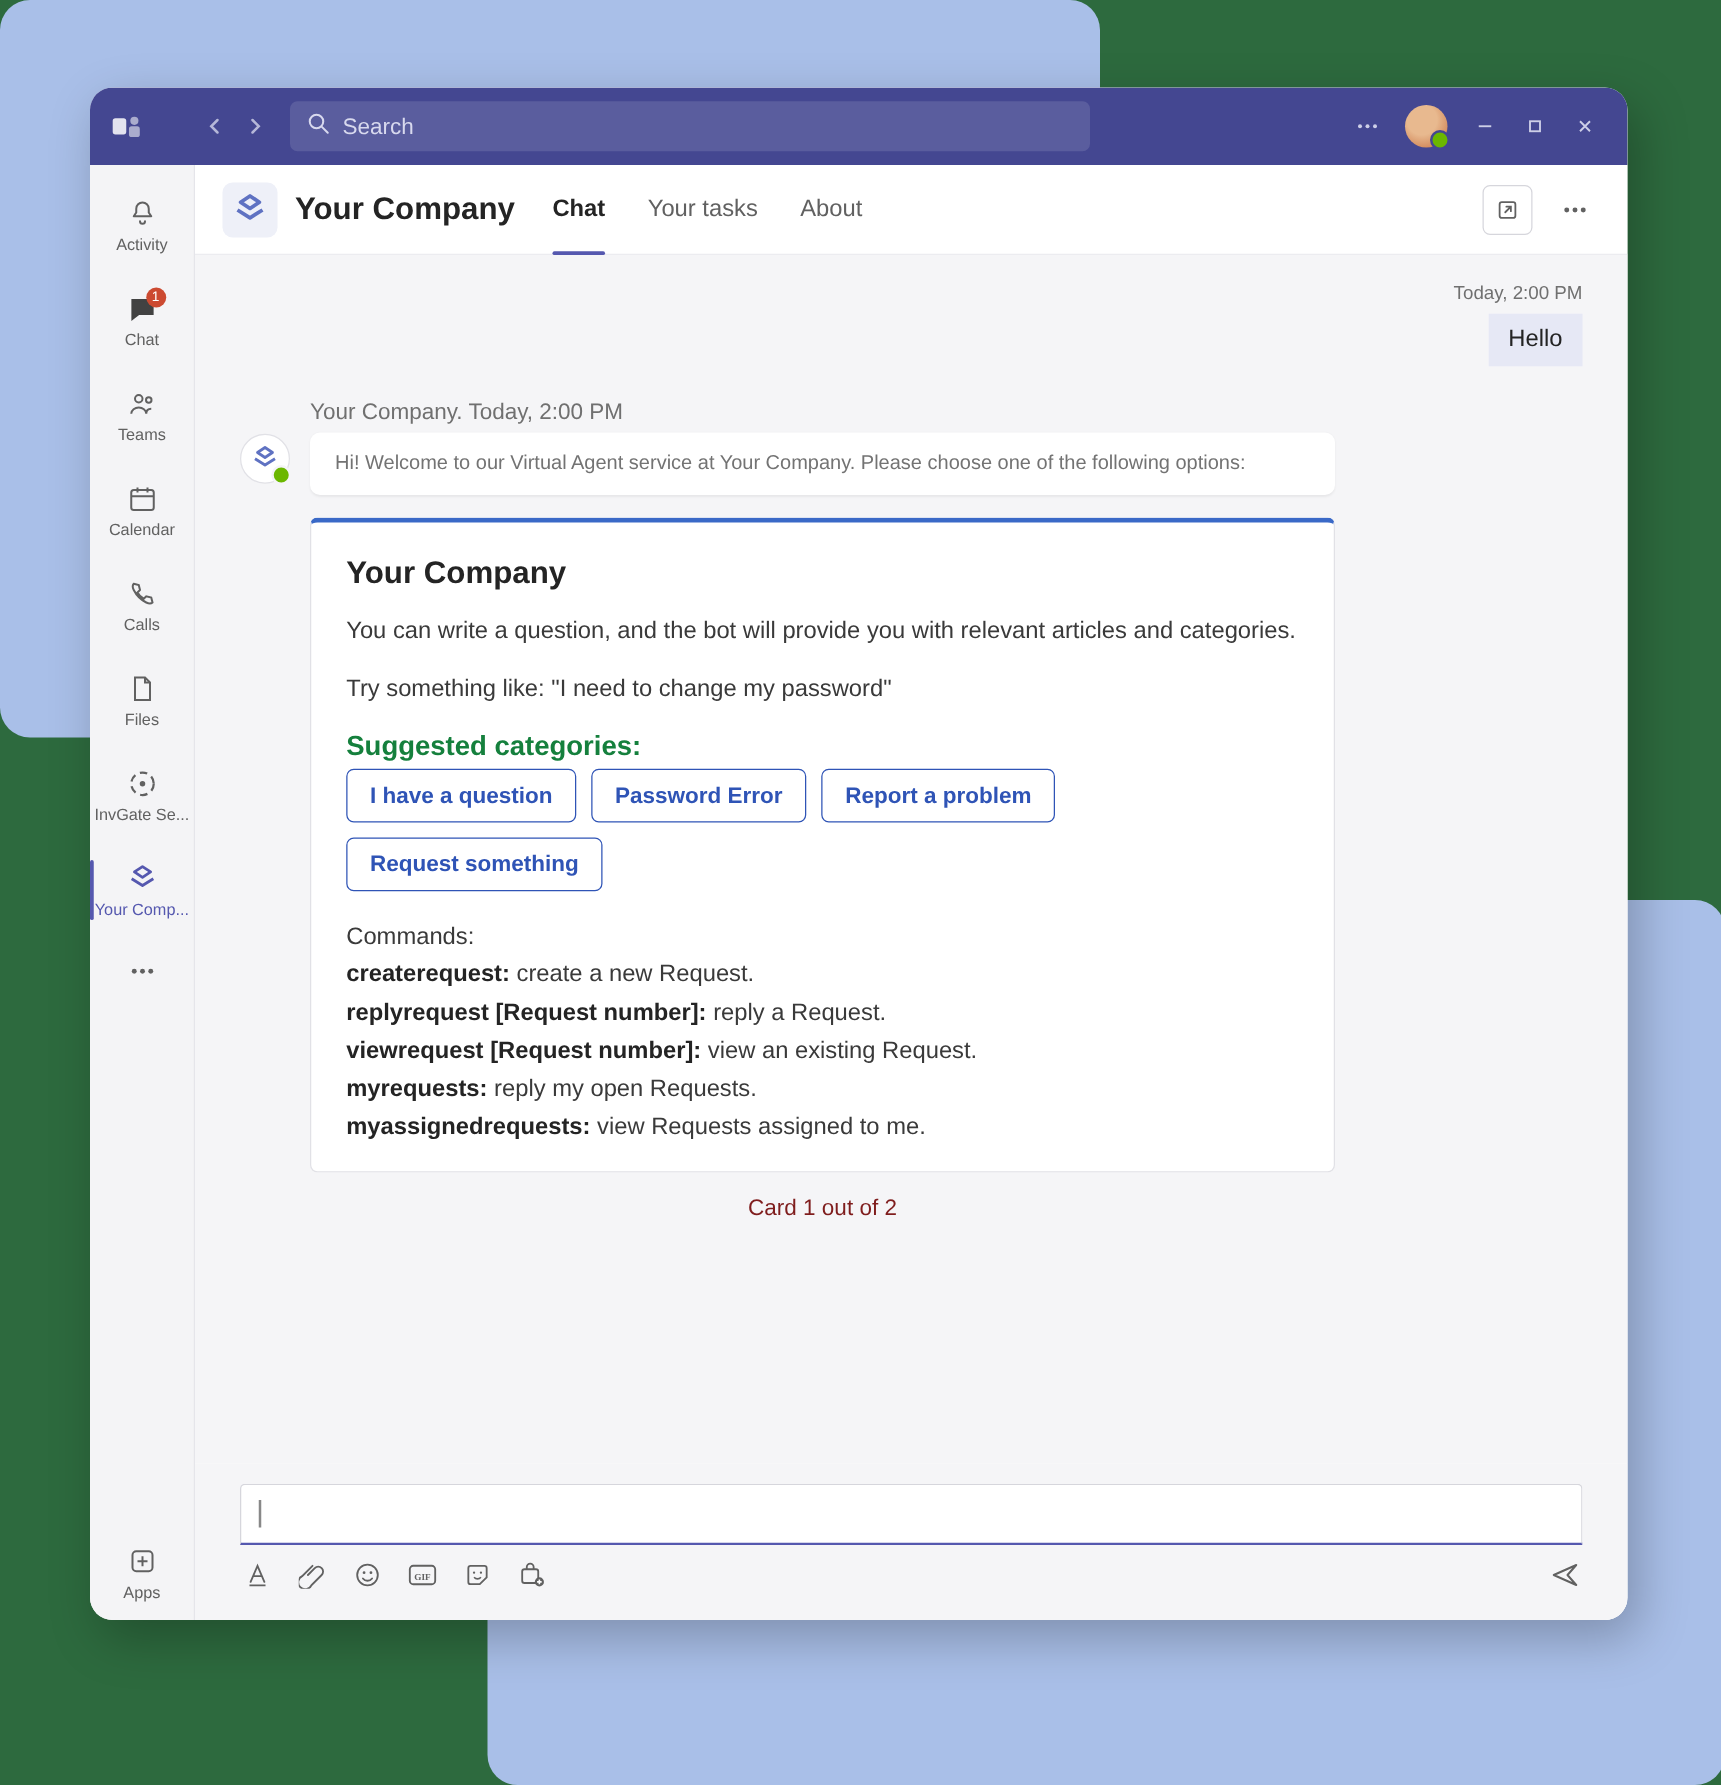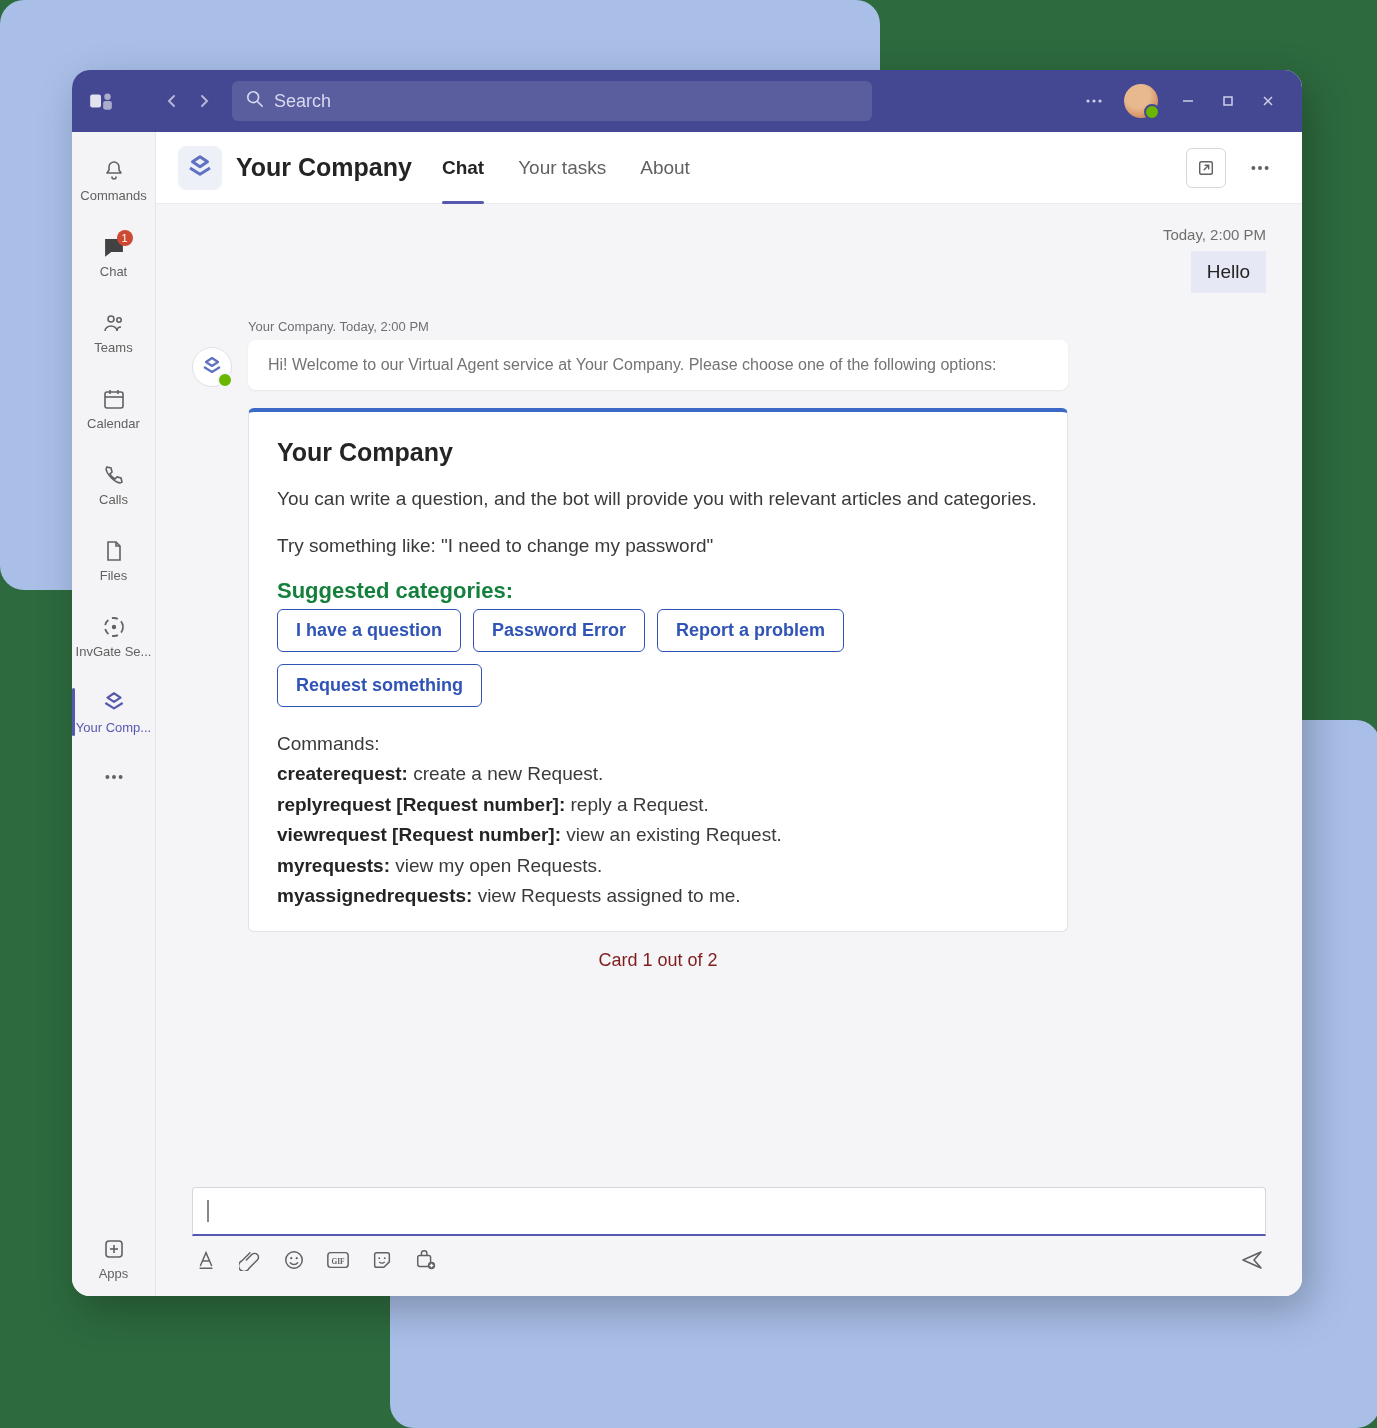--- a/index.html
+++ b/index.html
@@ -115,21 +115,21 @@
     padding: 10px 16px; border-radius:0;
   }
   .clear { clear:both; }
   .bot-row { display:flex; gap:16px; margin-top: 26px; }
   .bot-avatar {
     width:40px; height:40px; border-radius:50%; background:#fff; border:1px solid #e1e1e6;
     display:flex; align-items:center; justify-content:center; position:relative; flex-shrink:0; margin-top: 28px;
   }
   .bot-avatar::after { content:""; position:absolute; right:-2px; bottom:-2px; width:12px; height:12px; background:#6bb700; border:2px solid #f5f5f7; border-radius:50%; }
   .bot-col { flex:1; max-width: 820px; }
-  .bot-meta { font-size:13px; color:#707070; margin-bottom:6px; }
+  .bot-meta { font-size:18px; color:#707070; margin-bottom:6px; }
   .bot-bubble {
     background:#fff; border-radius:8px; padding: 16px 20px; font-size:16px; color:#737373;
     box-shadow: 0 1px 2px rgba(0,0,0,.06);
   }
   .card-wrap { margin-left: 56px; margin-top: 18px; max-width: 820px; }
   .card {
     background:#fff; border:1px solid #e1e1e6; border-radius:6px; border-top: 4px solid #3a69c7;
     padding: 26px 28px 20px;
   }
   .card h2 { font-size:25px; font-weight:700; margin-bottom:18px; color:#242424; }
@@ -218,21 +218,21 @@
 
   <div class="app-body">
 
     <div class="rail">
       <div class="rail-item">
         <span class="rail-icon">
           <svg width="24" height="24" viewBox="0 0 24 24">
               <path d="M12 3a5 5 0 0 0-5 5v3l-2 3h14l-2-3V8a5 5 0 0 0-5-5zM10 18a2 2 0 0 0 4 0" stroke="#616161" stroke-width="1.6" fill="none" stroke-linecap="round" stroke-linejoin="round"></path>
             </svg>
         </span>
-        <span>Commands</span>
+        <span>Activity</span>
       </div>
       <div class="rail-item">
         <span class="rail-icon">
           <svg width="24" height="24" viewBox="0 0 24 24">
               <path d="M4 5h16v11H9l-5 4V5z" stroke="#424242" stroke-width="1.8" fill="#424242"></path>
             </svg>
           <span class="badge">1</span>
         </span>
         <span>Chat</span>
       </div>
@@ -373,21 +373,21 @@
               <button class="chip">I have a question</button>
               <button class="chip">Password Error</button>
               <button class="chip">Report a problem</button>
               <button class="chip">Request something</button>
             </div>
             <div class="cmd-list">
               <div>Commands:</div>
               <div><b>createrequest:</b><span> create a new Request.</span></div>
               <div><b>replyrequest [Request number]:</b><span> reply a Request.</span></div>
               <div><b>viewrequest [Request number]:</b><span> view an existing Request.</span></div>
-              <div><b>myrequests:</b><span> view my open Requests.</span></div>
+              <div><b>myrequests:</b><span> reply my open Requests.</span></div>
               <div><b>myassignedrequests:</b><span> view Requests assigned to me.</span></div>
             </div>
           </div>
           <div class="card-footer">Card 1 out of 2</div>
         </div>
       </div>
 
       <div class="compose-wrap">
         <div class="compose">
           <span class="compose-caret"></span>

